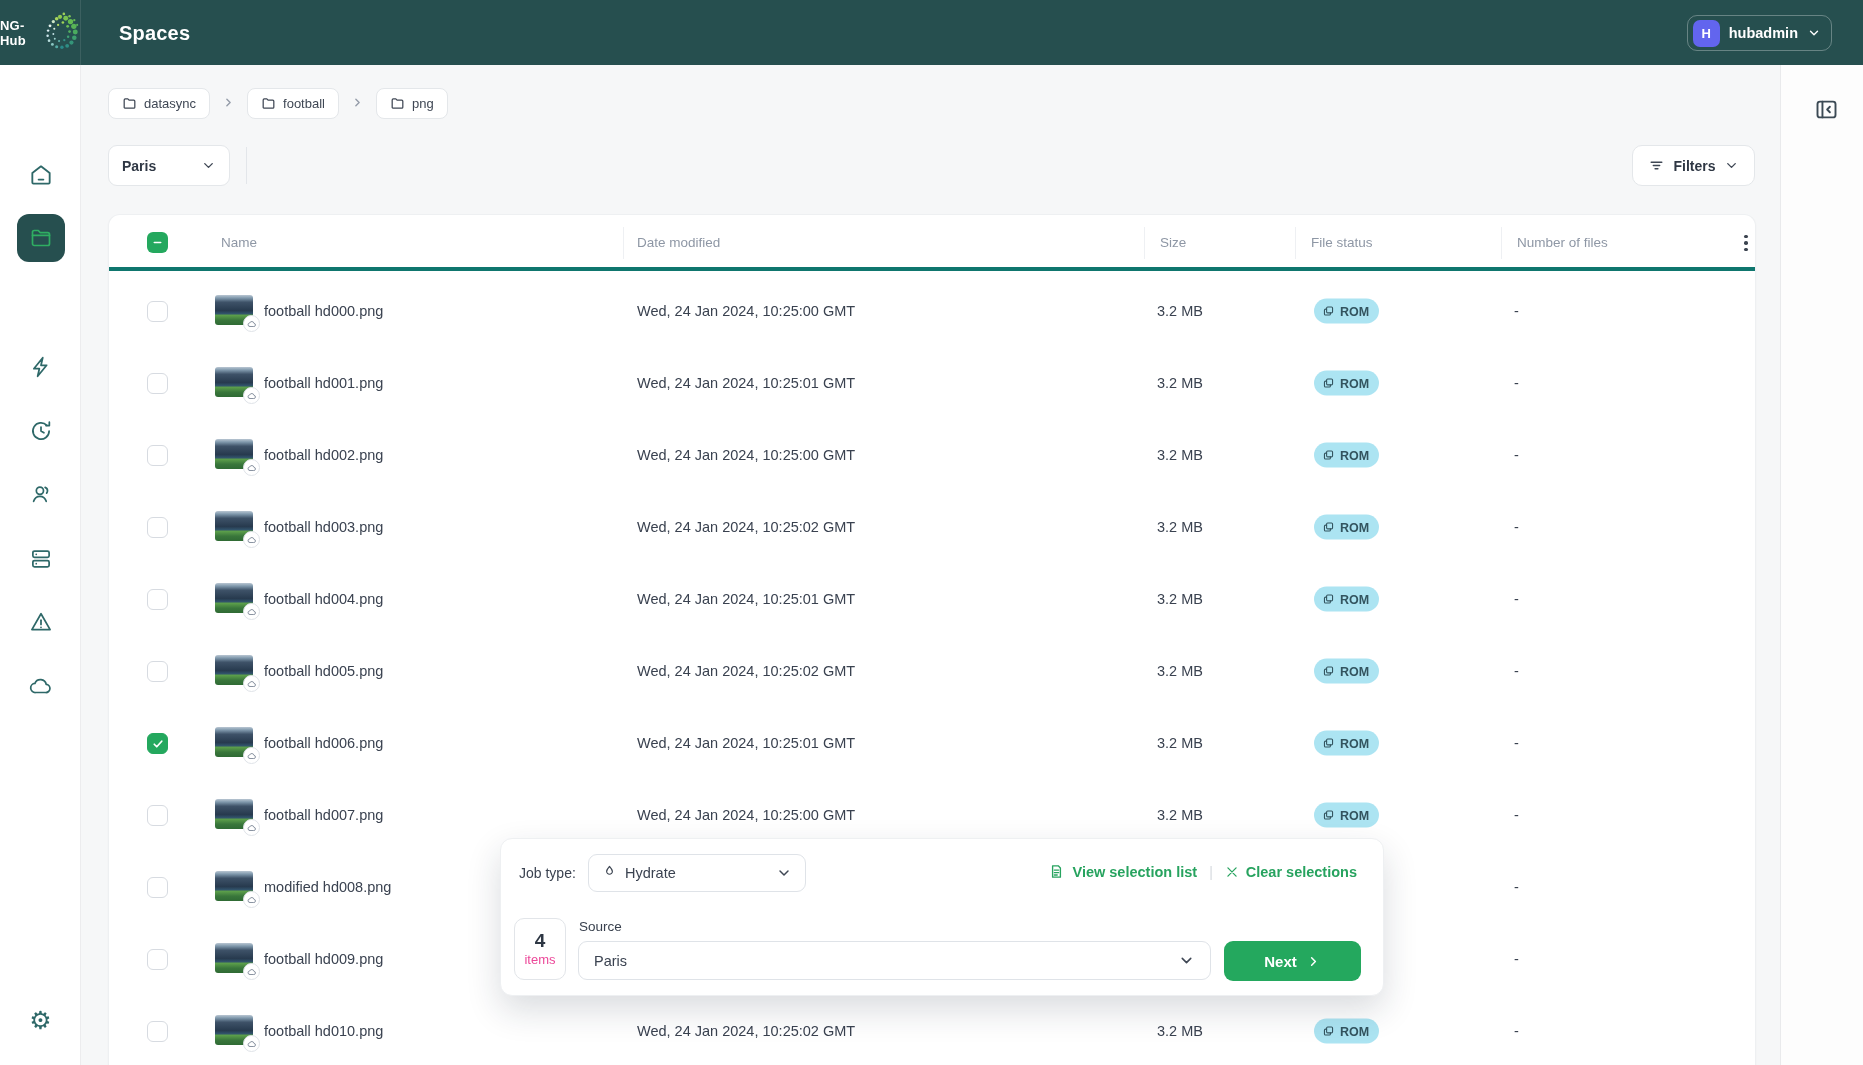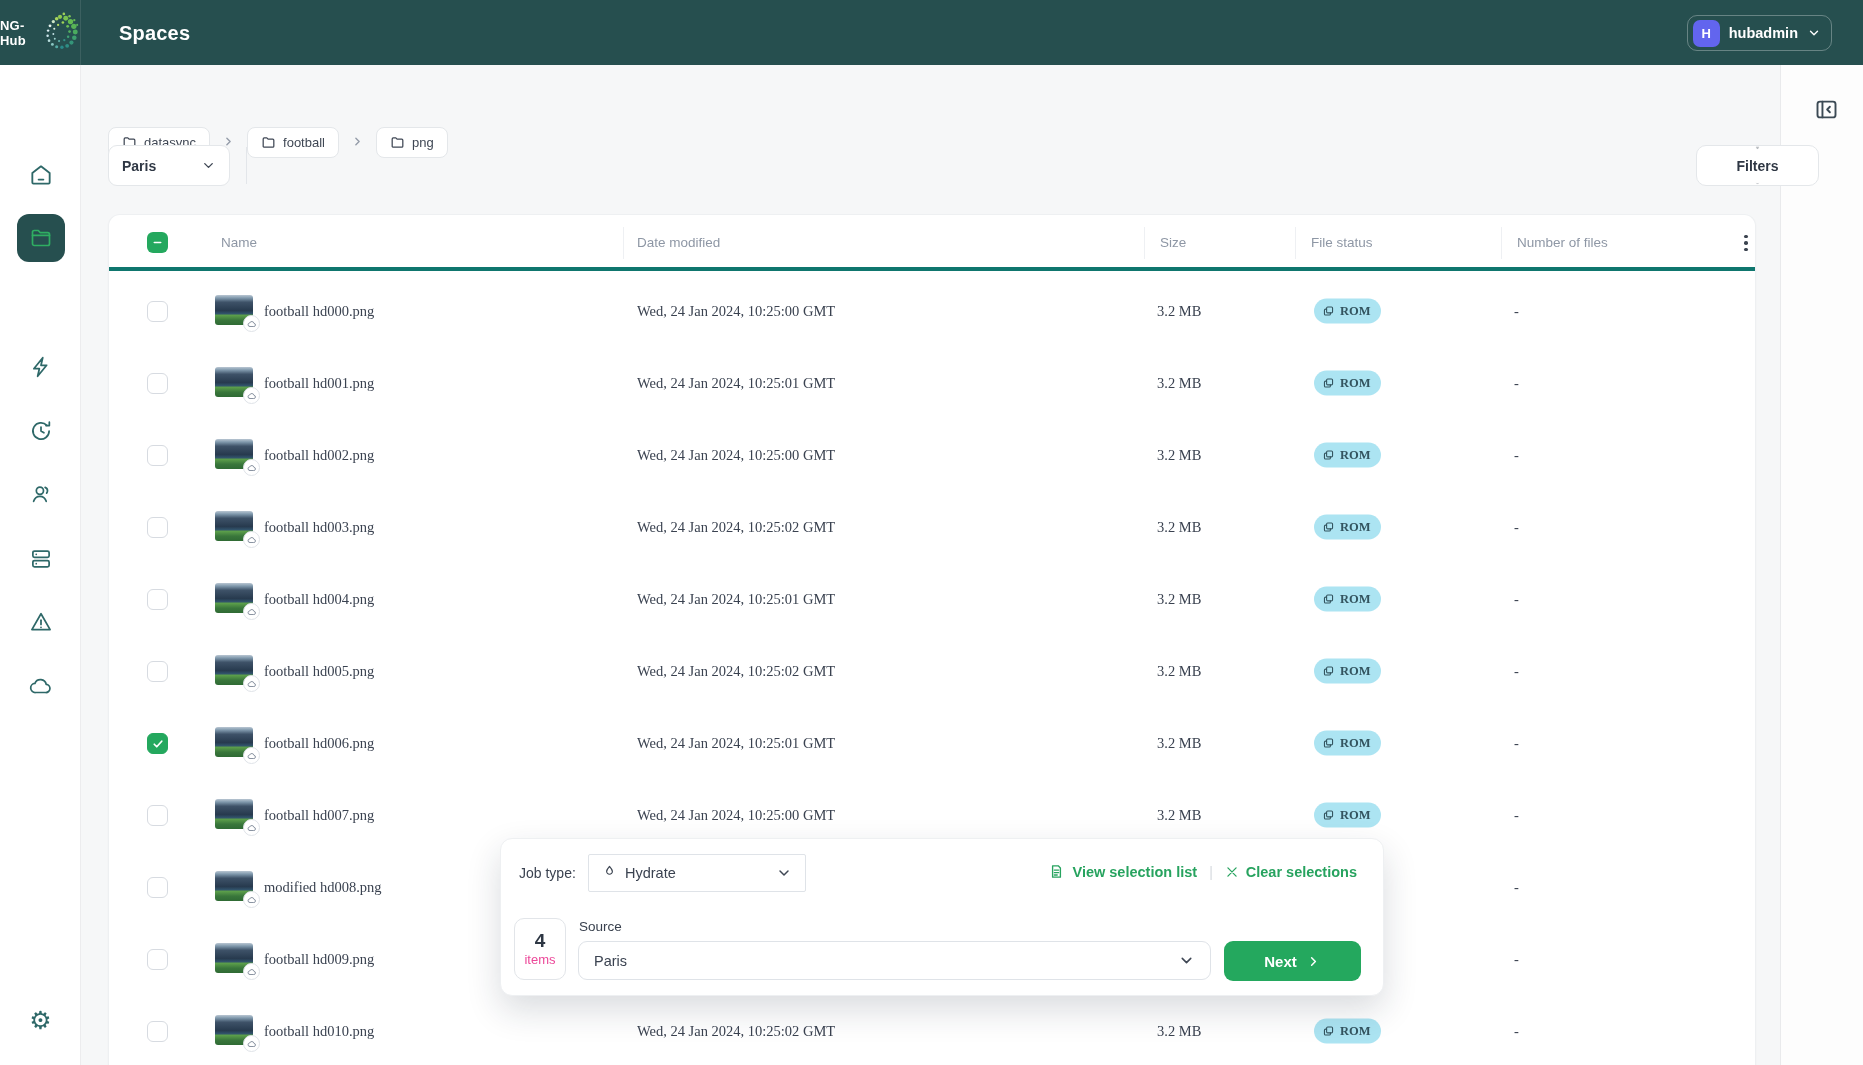--- a/index.html
+++ b/index.html
@@ -23,66 +23,66 @@
   .side-item svg { stroke:#2e6868; }
   .active-box { position:absolute; left:17px; top:149px; width:48px; height:48px; border-radius:12px; background:#264f4f; display:flex; align-items:center; justify-content:center; cursor:pointer; }
   .gear-glyph { font-size:25px; color:#2e6868; line-height:1; font-family:"DejaVu Sans", sans-serif; }
 
   
   .right-rail { position:absolute; left:1780px; top:65px; width:83px; height:1000px; background:#fdfdfd; border-left:1px solid #e9eaec; z-index:5; }
   .rail-btn { position:absolute; left:32px; top:31px; cursor:pointer; }
   .rail-btn svg, .collapse-btn svg { stroke:#3c4a55; }
 
   
-  .breadcrumb { position:absolute; left:108px; top:88px; display:flex; align-items:center; gap:12px; z-index:10;margin-top:39px; }
+  .breadcrumb { position:absolute; left:108px; top:88px; display:flex; align-items:center; gap:12px; z-index:10; }
   .crumb { display:flex; align-items:center; gap:7px; height:31px; padding:0 13px; background:#fff; border:1px solid #e4e7ea; border-radius:8px; font-size:13px; color:#3f4754; cursor:pointer; }
   .crumb svg { stroke:#3f4754; }
   .crumb-sep svg { stroke:#949ca9; }
 
   
   .tool-source { position:absolute; left:108px; top:145px; width:122px; height:41px; background:#fff; border:1px solid #e4e7ea; border-radius:9px; display:flex; align-items:center; justify-content:space-between; padding:0 13px; font-size:14px; color:#2f3744; font-weight:600; cursor:pointer; z-index:10; }
   .tool-divider { position:absolute; left:246px; top:147px; width:1px; height:37px; background:#e3e6ea; z-index:10; }
   .search-wrap { position:absolute; left:260px; top:145px; width:1357px; height:41px; z-index:10; }
   .search-wrap svg { position:absolute; left:14px; top:11px; stroke:#8b94a2; }
   .search-input { width:100%; height:100%; border:1px solid #e4e7ea; border-radius:9px; background:#fff; padding:0 14px 0 42px; font-size:14px; color:#3a4250; font-family:"Liberation Sans", sans-serif; outline:none; }
   .search-input::placeholder { color:#99a1ae; }
-  .filters-btn { position:absolute; left:1696px; top:145px; width:123px; height:41px; background:#fff; border:1px solid #e4e7ea; border-radius:10px; display:flex; align-items:center; justify-content:center; gap:8px; font-size:14px; color:#2f3744; font-weight:600; cursor:pointer; z-index:10;flex-direction:column; }
+  .filters-btn { position:absolute; left:1632px; top:145px; width:123px; height:41px; background:#fff; border:1px solid #e4e7ea; border-radius:10px; display:flex; align-items:center; justify-content:center; gap:8px; font-size:14px; color:#2f3744; font-weight:600; cursor:pointer; z-index:10; }
   .filters-btn svg { stroke:#3f4754; }
 
   
   .card { position:absolute; left:108px; top:214px; width:1648px; height:851px; background:#fff; border:1px solid #eef0f2; border-bottom:none; border-radius:12px 12px 0 0; box-shadow:0 1px 2px rgba(16,24,40,.04); z-index:8; overflow:hidden; }
   .thead { position:relative; height:56px; border-bottom:4px solid #0f766e; }
   .th { position:absolute; top:20px; font-size:13.5px; color:#8e97a5; }
   .th-divider { position:absolute; top:12px; width:1px; height:32px; background:#eef0f3; }
   .hdr-checkbox { position:absolute; left:38px; top:17px; width:21px; height:21px; border-radius:6px; background:#24a85e; display:flex; align-items:center; justify-content:center; cursor:pointer; }
   .kebab { position:absolute; left:1625px; top:14px; width:24px; height:28px; display:flex; flex-direction:column; align-items:center; justify-content:center; gap:3px; cursor:pointer; }
   .kebab i { width:3.5px; height:3.5px; border-radius:50%; background:#3c4450; }
 
   .tbody { position:relative; padding-top:4px; }
-  .trow { position:relative; height:72px;font-family:Liberation Serif, serif; }
+  .trow { position:relative; height:72px; }
   .cell { position:absolute; top:50%; transform:translateY(-50%); font-size:14.5px; color:#3a4250; white-space:nowrap; }
   .row-checkbox { position:absolute; left:38px; top:26px; width:21px; height:21px; border:1.5px solid #d7dbe1; border-radius:6px; background:#fff; cursor:pointer; display:flex; align-items:center; justify-content:center; }
   .row-checkbox svg { display:none; }
   .trow.selected .row-checkbox { background:#24a85e; border-color:#24a85e; }
   .trow.selected .row-checkbox svg { display:block; }
   .thumb { position:absolute; left:106px; top:20px; width:38px; height:30px; border-radius:3px; background:linear-gradient(180deg,#b9c6d2 0%,#8099ad 10%,#3e5268 24%,#273a4e 52%,#31536b 62%,#5b9e4a 68%,#39763b 84%,#2f6a34 100%); }
   .thumb-badge { position:absolute; right:-7px; bottom:-7px; width:17px; height:17px; border-radius:50%; background:#fff; border:1px solid #dfe3e8; display:flex; align-items:center; justify-content:center; }
   .thumb-badge svg { stroke:#8a94a2; }
   .name-cell { left:155px; }
   .date-cell { left:528px; }
   .size-cell { left:1048px; }
   .status-cell { left:1205px; }
   .files-cell { left:1405px; }
   .pill { display:flex; align-items:center; gap:5px; height:25px; padding:0 10px 0 8px; background:#ace4f2; border-radius:13px; font-size:12.5px; font-weight:600; color:#33545f; }
   .pill svg { stroke:#33545f; }
 
   
   .panel { position:absolute; left:500px; top:838px; width:884px; height:158px; background:#fff; border:1px solid #eef0f2; border-radius:12px; box-shadow:0 14px 34px rgba(25,39,55,.16); z-index:15; }
   .job-label { position:absolute; left:18px; top:26px; font-size:14px; color:#3a4250; }
-  .job-select { position:absolute; left:87px; top:15px; width:218px; height:38px; border:1px solid #dfe3e8; border-radius:2px; display:flex; align-items:center; padding:0 13px; gap:8px; font-size:14.5px; color:#3a4250; cursor:pointer; }
+  .job-select { position:absolute; left:87px; top:15px; width:218px; height:38px; border:1px solid #dfe3e8; border-radius:9px; display:flex; align-items:center; padding:0 13px; gap:8px; font-size:14.5px; color:#3a4250; cursor:pointer; }
   .job-select .spacer { flex:1; }
   .job-select svg.drop { stroke:#3f4754; }
   .drop-icon svg { stroke:#3f4754; }
   .panel-links { position:absolute; right:26px; top:24px; display:flex; align-items:center; gap:12px; }
   .g-link { display:flex; align-items:center; gap:7px; color:#27a35f; font-size:14.5px; font-weight:600; cursor:pointer; }
   .g-link svg { stroke:#27a35f; }
   .link-sep { color:#d6dadf; font-size:14px; }
   .items-box { position:absolute; left:13px; top:79px; width:52px; height:62px; border:1px solid #e2e5e9; border-radius:10px; display:flex; flex-direction:column; align-items:center; justify-content:center; }
   .items-count { font-size:19px; font-weight:700; color:#2e3744; line-height:1.1; }
   .items-label { font-size:13px; color:#ec4899; }

